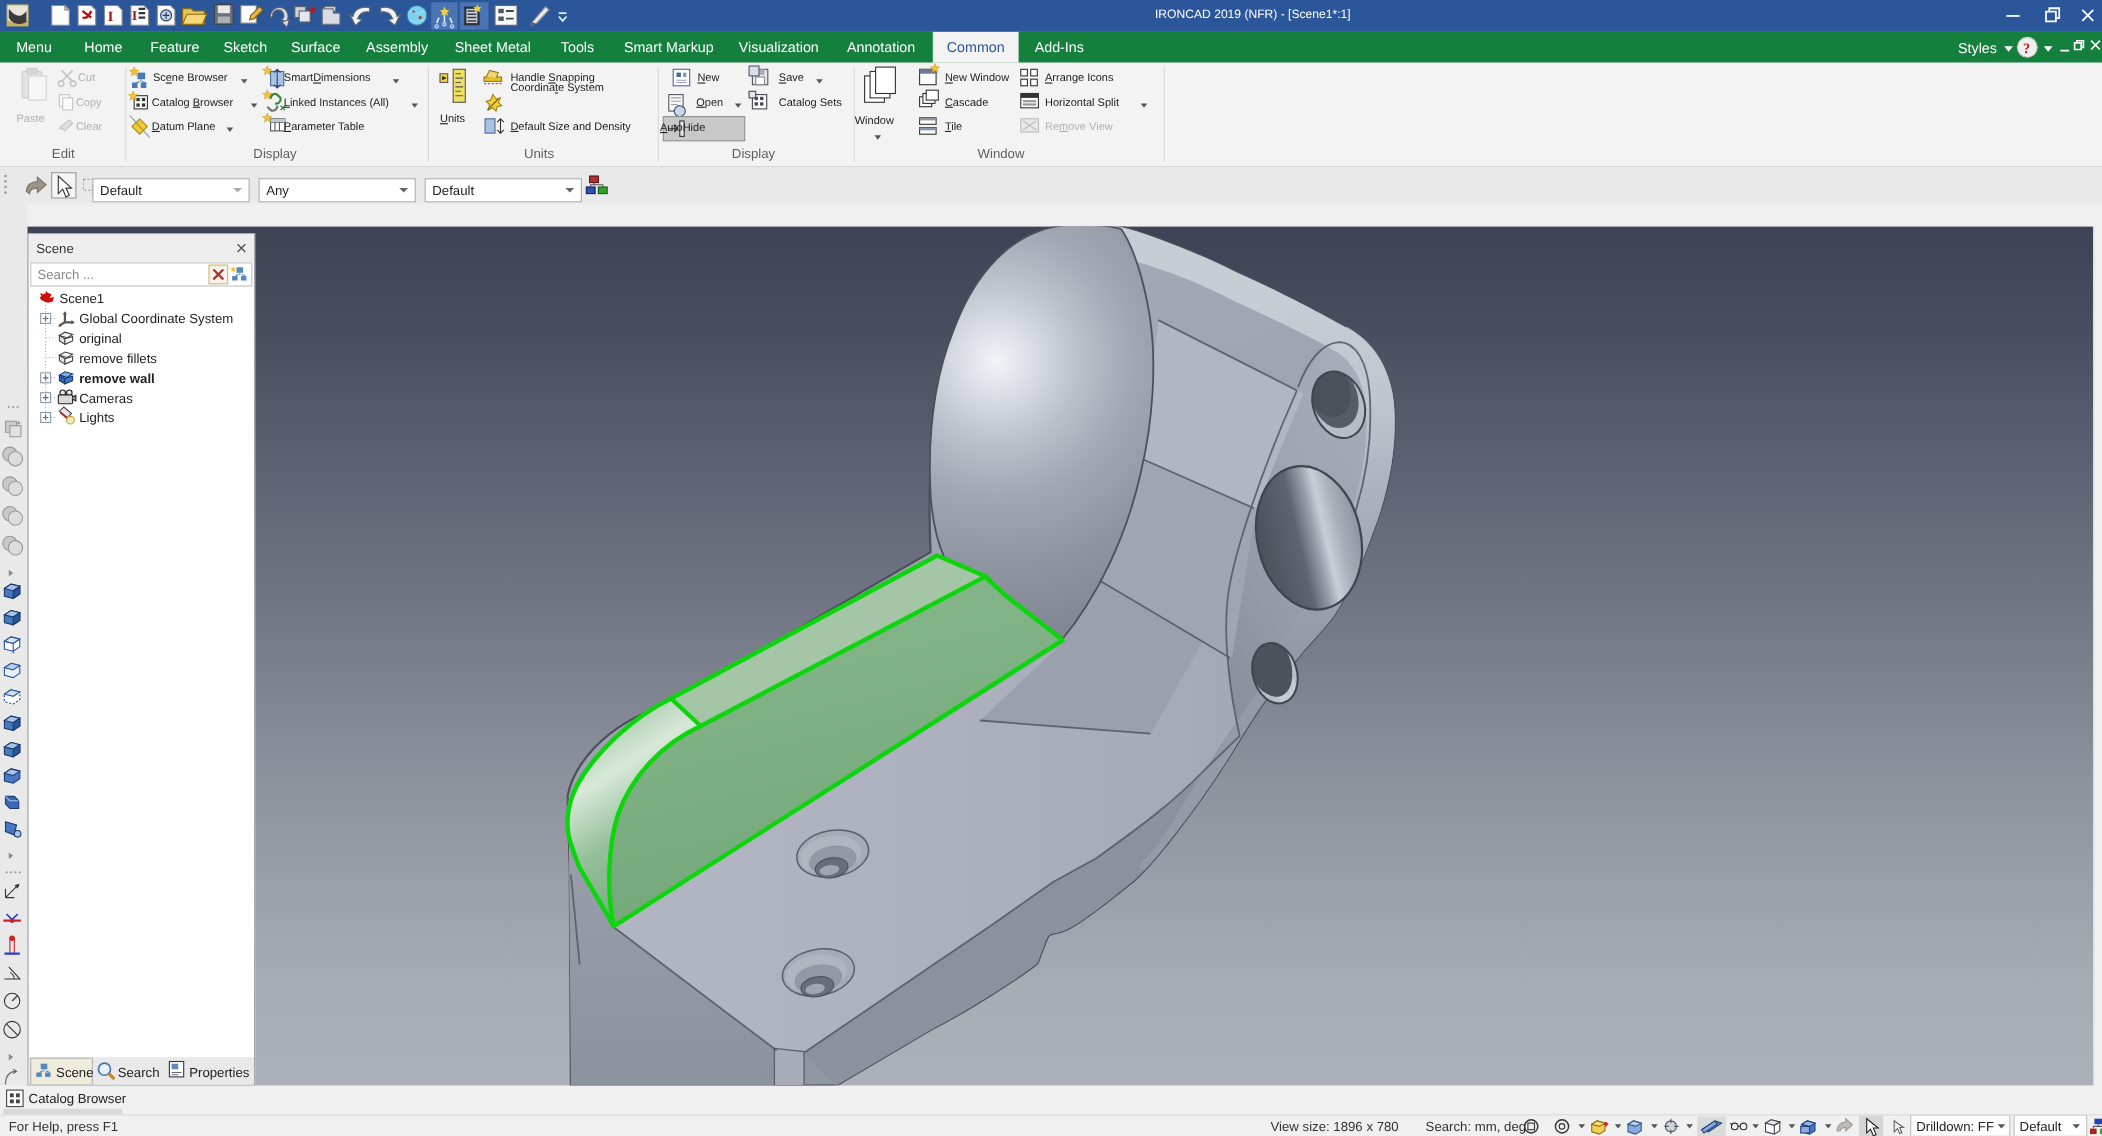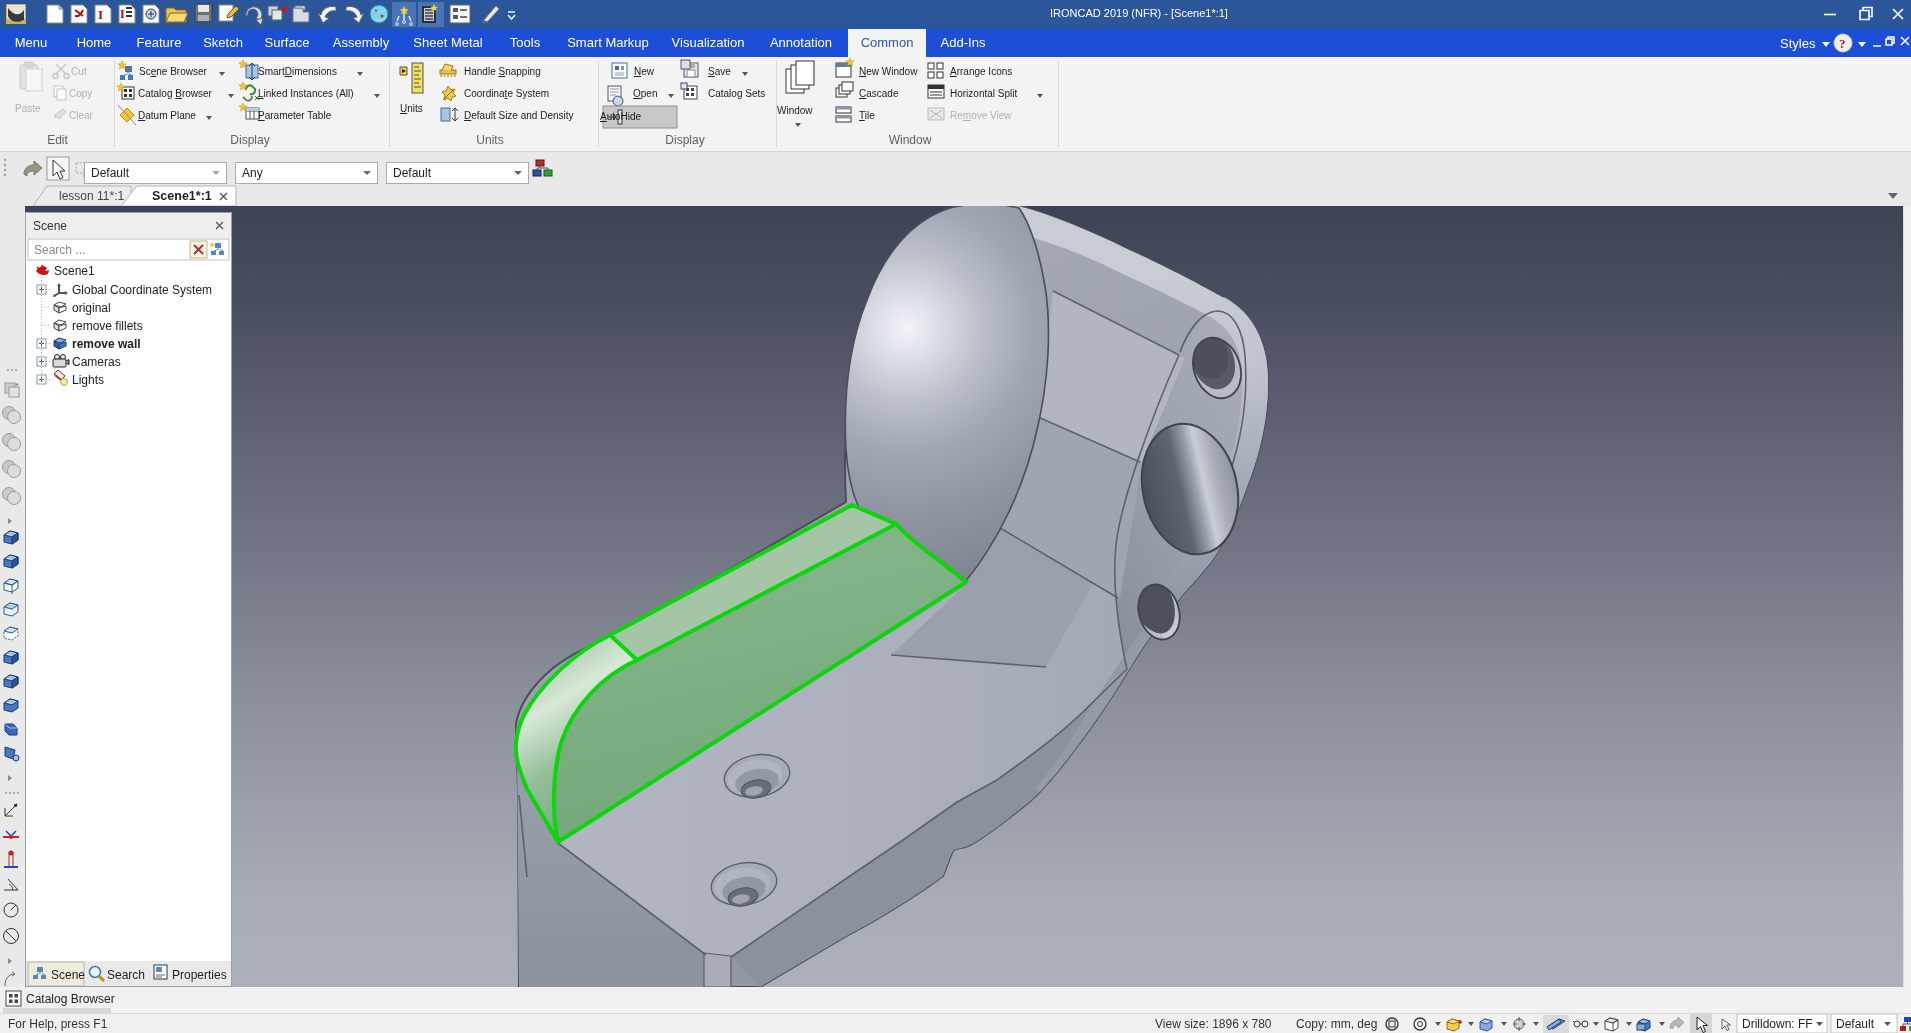--- a/index.html
+++ b/index.html
@@ -3,21 +3,21 @@
 <meta charset="utf-8">
 <style>
 * { margin:0; padding:0; box-sizing:border-box; }
 html,body { width:1911px; height:1033px; overflow:hidden; font-family:"Liberation Sans", sans-serif; }
 #app { position:relative; width:1911px; height:1033px; background:#f0f0f0; }
 .abs { position:absolute; }
 
 #titlebar { left:0; top:0; width:1911px; height:29px; background:#2b579a; }
 #title-text { left:1050px; top:7px; width:400px; color:#ffffff; font-size:11px; }
 
-#tabrow { left:0; top:29px; width:1911px; height:28px; background:#1d4ed8;padding-left:38px; }
+#tabrow { left:0; top:29px; width:1911px; height:28px; background:#15803d;padding-left:38px; }
 .rtab { position:absolute; top:0; height:28px; color:#ffffff; font-size:13px; line-height:28px; text-align:center; }
 .rtab.active { background:#f3f3f3; color:#2b579a; }
 
 #ribbon { left:0; top:57px; width:1911px; height:95px; background:#f3f3f3; border-bottom:1px solid #d4d4d4; }
 .gsep { position:absolute; top:4px; height:86px; width:1px; background:#d9d9d9; }
 .glabel { position:absolute; top:76px; font-size:12px; color:#5f5f5f; text-align:center; }
 .rbtn-txt { position:absolute; font-size:10px; color:#222; white-space:nowrap; }
 .rbtn-txt.dis { color:#b0b0b0; }
 .darr { position:absolute; width:0; height:0; border-left:3.5px solid transparent; border-right:3.5px solid transparent; border-top:4px solid #555; }
 
@@ -367,21 +367,21 @@
       <div class="darr" style="left:228px; top:37px;"></div>
     <div class="rbtn-txt" style="left:138px; top:53px;"><u>D</u>atum Plane</div>
       <div class="darr" style="left:206px; top:59px;"></div>
     <div class="rbtn-txt" style="left:258px; top:9px;">Smart<u>D</u>imensions</div>
       <div class="darr" style="left:357px; top:15px;"></div>
     <div class="rbtn-txt" style="left:258px; top:31px;"><u>L</u>inked Instances (All)</div>
       <div class="darr" style="left:374px; top:37px;"></div>
     <div class="rbtn-txt" style="left:258px; top:53px;"><u>P</u>arameter Table</div>
     <div class="rbtn-txt" style="left:400px; top:46px;"><u>U</u>nits</div>
     <div class="rbtn-txt" style="left:464px; top:9px;">Handle <u>S</u>napping</div>
-    <div class="rbtn-txt" style="left:464px; top:31px;">Coordina<u>t</u>e System</div>
+    <div class="rbtn-txt" style="left:464px; top:18px;">Coordina<u>t</u>e System</div>
     <div class="rbtn-txt" style="left:464px; top:53px;"><u>D</u>efault Size and Density</div>
     <div class="rbtn-txt" style="left:634px; top:9px;"><u>N</u>ew</div>
     <div class="rbtn-txt" style="left:633px; top:31px;"><u>O</u>pen</div>
       <div class="darr" style="left:668px; top:37px;"></div>
     <div class="rbtn-txt" style="left:600px; top:54px;"><u>A</u>utoHide</div>
     <div class="rbtn-txt" style="left:708px; top:9px;"><u>S</u>ave</div>
       <div class="darr" style="left:742px; top:15px;"></div>
     <div class="rbtn-txt" style="left:708px; top:31px;">Catalog Sets</div>
     <div class="rbtn-txt" style="left:777px; top:48px;">Window</div>
       <div class="darr" style="left:795px; top:66px;"></div>
@@ -411,32 +411,20 @@
       <g transform="translate(536,8)">
           <rect x="0" y="0" width="8" height="6" fill="#b03030" stroke="#601010"></rect>
           <rect x="-3" y="10" width="8" height="6" fill="#3050b0" stroke="#102060"></rect>
           <rect x="8" y="10" width="8" height="6" fill="#30a030" stroke="#106010"></rect>
           <path d="M4 6 v2 h-3 v2 m3 -2 h8 v2" stroke="#555" fill="none"></path>
         </g>
     </svg>
     <div class="combo" style="left:84px; width:143px;">Default<span class="ca" style="border-top-color:#aaa;"></span></div>
     <div class="combo" style="left:235px; width:143px;">Any<span class="ca"></span></div>
     <div class="combo" style="left:386px; width:143px;">Default<span class="ca"></span></div>
-  </div>
-  <div id="doctabrow" class="abs">
-    <svg class="abs" style="left:0;top:0;" width="400" height="21">
-      <path d="M33 21 L47 1 L131 1 L131 21 Z" fill="#ececec" stroke="#b5b5b5"></path>
-      <path d="M121 21 L137 1 L236 1 L236 21 Z" fill="#ffffff" stroke="#b5b5b5"></path>
-      <text x="59" y="15" font-size="12" fill="#444" font-family="Liberation Sans">lesson 11*:1</text>
-      <text x="152" y="15" font-size="12.5" font-weight="bold" fill="#222" font-family="Liberation Sans">Scene1*:1</text>
-      <path d="M220 8 l7 7 m0 -7 l-7 7" stroke="#555" stroke-width="1.4"></path>
-    </svg>
-    <svg class="abs" style="left:1880px;top:0;" width="31" height="21">
-        <path d="M8 8 l5 6 l5 -6 z" fill="#666"></path>
-      </svg>
   </div>
   <div id="lefttools" class="abs">
     <svg width="25" height="802">
       <defs>
         <g id="gcirc">
             <circle cx="0" cy="0" r="6.5" fill="#c9c9c9" stroke="#9a9a9a"></circle>
             <circle cx="5" cy="4" r="6.5" fill="#dddddd" stroke="#9a9a9a"></circle>
           </g>
         <g id="bcube">
             <path d="M-7 -2 l6 -4 l8 2 v7 l-6 4 l-8 -2 z" fill="#4878c0" stroke="#1a3a70"></path>
@@ -816,21 +804,21 @@
         <rect x="14.5" y="7" width="3.5" height="3.5" fill="#444"></rect>
       <rect x="9" y="12.5" width="3.5" height="3.5" fill="#444"></rect>
         <rect x="14.5" y="12.5" width="3.5" height="3.5" fill="#444"></rect>
       <text x="26" y="16" font-size="12" fill="#222" font-family="Liberation Sans">Catalog Browser</text>
       <rect x="3" y="21" width="108" height="5" fill="#d8d8d8"></rect>
     </svg>
   </div>
   <div id="statusbar" class="abs">
     <div class="sbtxt" style="left:8px;">For Help, press F1</div>
     <div class="sbtxt" style="left:1155px;">View size: 1896 x  780</div>
-    <div class="sbtxt" style="left:1296px;">Copy: mm, deg</div>
+    <div class="sbtxt" style="left:1296px;">Search: mm, deg</div>
     <svg class="abs" style="left:1380px; top:0;" width="531" height="20">
       <g>
         <circle cx="12" cy="10" r="6" fill="none" stroke="#333" stroke-width="1.3"></circle>
           <rect x="9" y="7" width="6" height="6" fill="none" stroke="#333"></rect>
         <circle cx="40" cy="10" r="6" fill="none" stroke="#333" stroke-width="1.3"></circle>
           <circle cx="40" cy="10" r="2.5" fill="none" stroke="#333"></circle>
         <path d="M55 8 l3 4 l3 -4 z" fill="#555"></path>
         <g transform="translate(66,2)">
             <path d="M1 6 l5 -3 l7 2 v7 l-5 3 l-7 -2 z" fill="#f0d050" stroke="#907010"></path>
             <path d="M6 3 l7 2 l-5 3 l-7 -2 z" fill="#f8e080" stroke="#907010"></path>

